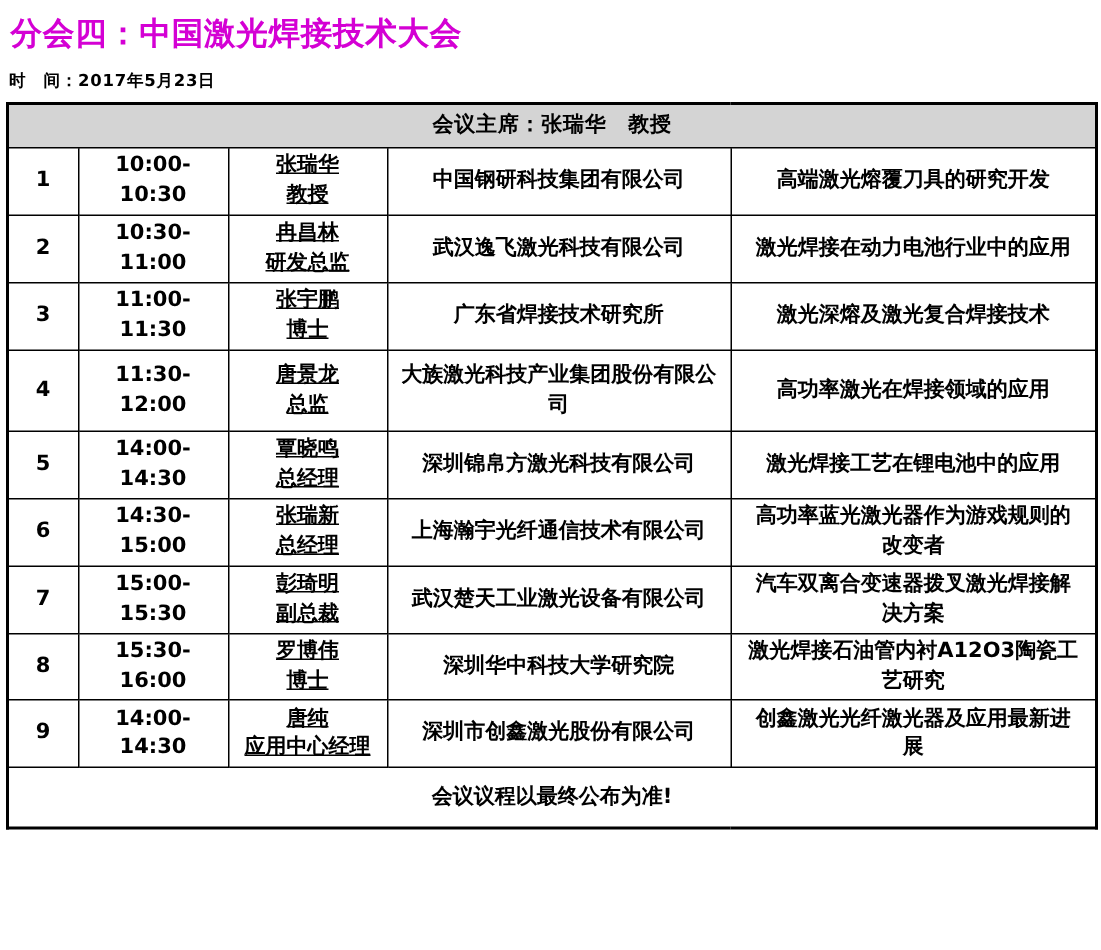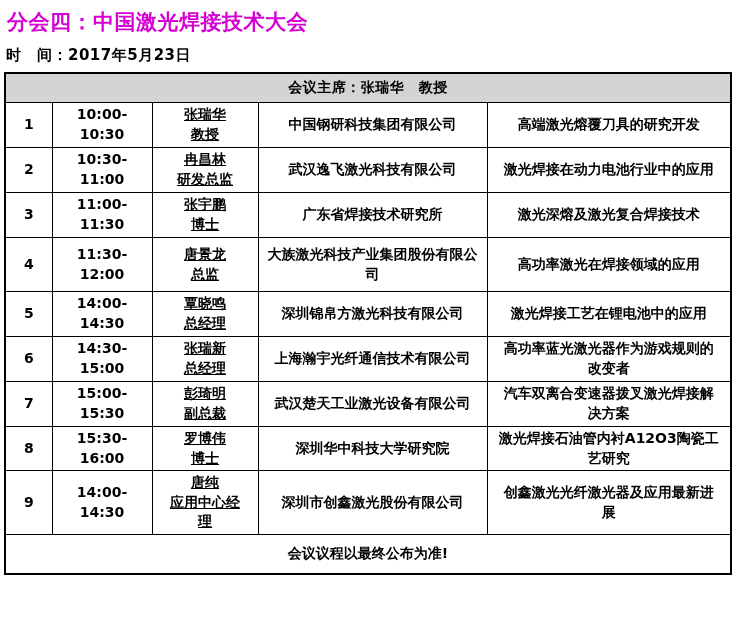--- a/index.html
+++ b/index.html
@@ -11,40 +11,40 @@
   }
   .page { padding: 4px 4px 6px 4px; }
   .title {
     font-size: 21px;
     letter-spacing: 0.5px;
     margin: 4px 0 10px 3px;
     color: #D400D4;
     white-space: nowrap;
   }
   .meta {
-    font-size: 15px;
+    font-size: 11px;
     margin: 5px 0 4px 2px;
     letter-spacing: 0.5px;
     white-space: nowrap;
   }
   table.schedule {
     border-collapse: collapse;
     table-layout: fixed;
     width: 726px;
     border: 2px solid #000;
     margin-top: 7px;
   }
   .schedule th, .schedule td {
     border: 1px solid #000;
     text-align: center;
     vertical-align: middle;
     font-size: 14px;
     font-weight: bold;
     line-height: 1.4;
-    padding: 2px 16px;
+    padding: 2px 6px;
     overflow: hidden;
   }
   tr.chair-row td {
     background: #D4D4D4;
     height: 24px;
     letter-spacing: 0.5px;
   }
   tr.head-row th {
     background: #D4D4D4;
     height: 26px;

